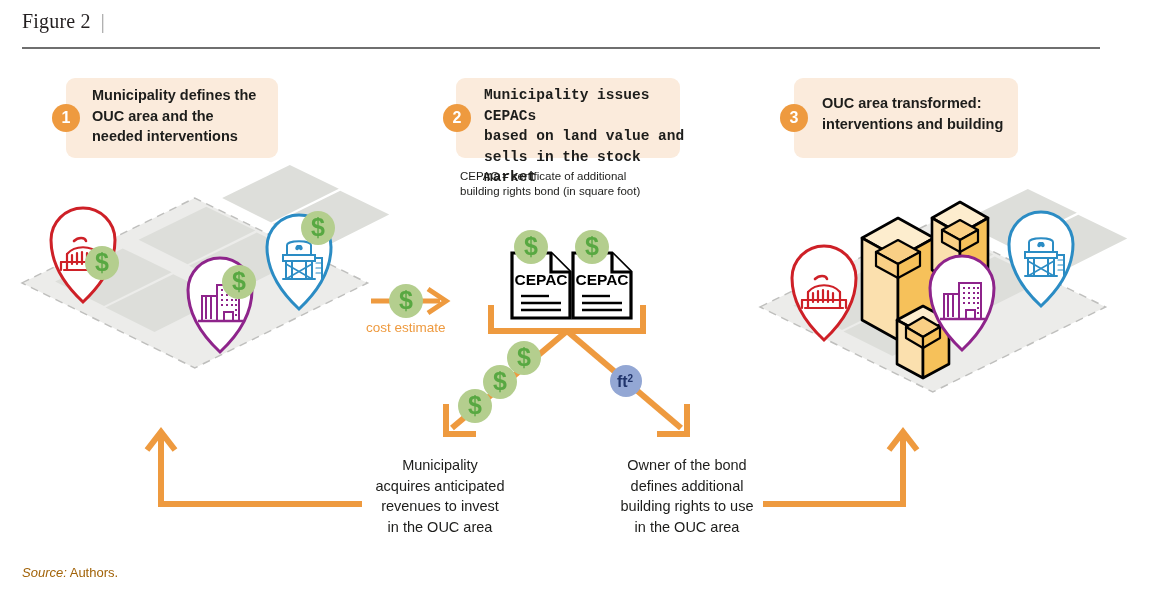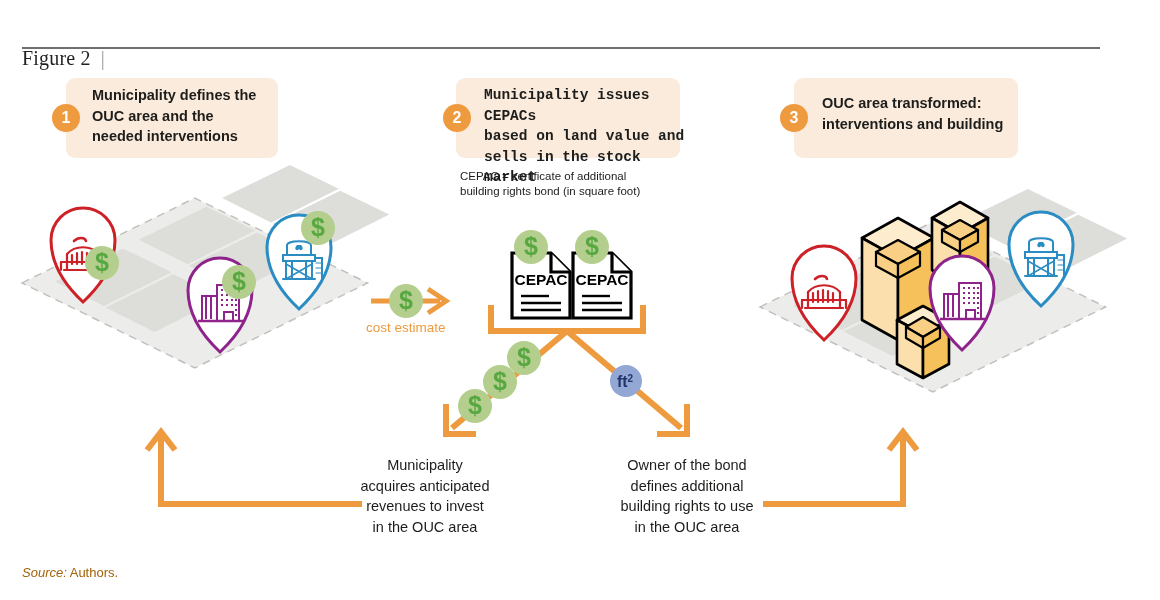--- a/index.html
+++ b/index.html
@@ -9,21 +9,21 @@
     font-family:"Liberation Sans", sans-serif;
     position:relative;
     overflow:hidden;
   }
   .fig-header{
     position:absolute;left:22px;top:10px;width:1078px;
   }
   .fig-line1{ display:flex;align-items:baseline;gap:0; }
   .fig-num{
     font-family:"Liberation Serif", serif;
-    font-size:20px;color:#231f20;letter-spacing:.2px;margin-top:37px;
+    font-size:20px;color:#231f20;letter-spacing:.2px;
   }
   .fig-sep{
     font-family:"Liberation Serif", serif;
     font-size:20px;color:#9a9a9a;margin:0 10px;
   }
   .fig-title{
     font-family:"Liberation Sans", sans-serif;
     font-size:20px;font-weight:bold;color:#F4B63F;letter-spacing:-.2px;
   }
   .fig-rule{
@@ -364,21 +364,21 @@
   </g>
   <g fill="none" stroke="#EE9A3F" stroke-width="6" stroke-linecap="butt" stroke-linejoin="miter">
     <path d="M763,504 L903,504 L903,437"></path>
     <polyline points="889,450 903,432 917,450"></polyline>
   </g>
 </svg>
 </div>
 
 <div class="cost-label" style="left:366px;top:320px;">cost estimate</div>
 
-<div class="caption" style="left:345px;top:455px;width:160px;white-space:pre-line;">Municipality
+<div class="caption" style="left:360px;top:455px;width:160px;white-space:pre-line;">Municipality
 acquires anticipated
 revenues to invest
 in the OUC area</div>
 
 <div class="caption" style="left:607px;top:455px;width:160px;white-space:pre-line;">Owner of the bond
 defines additional
 building rights to use
 in the OUC area</div>
 
 <div class="source">

